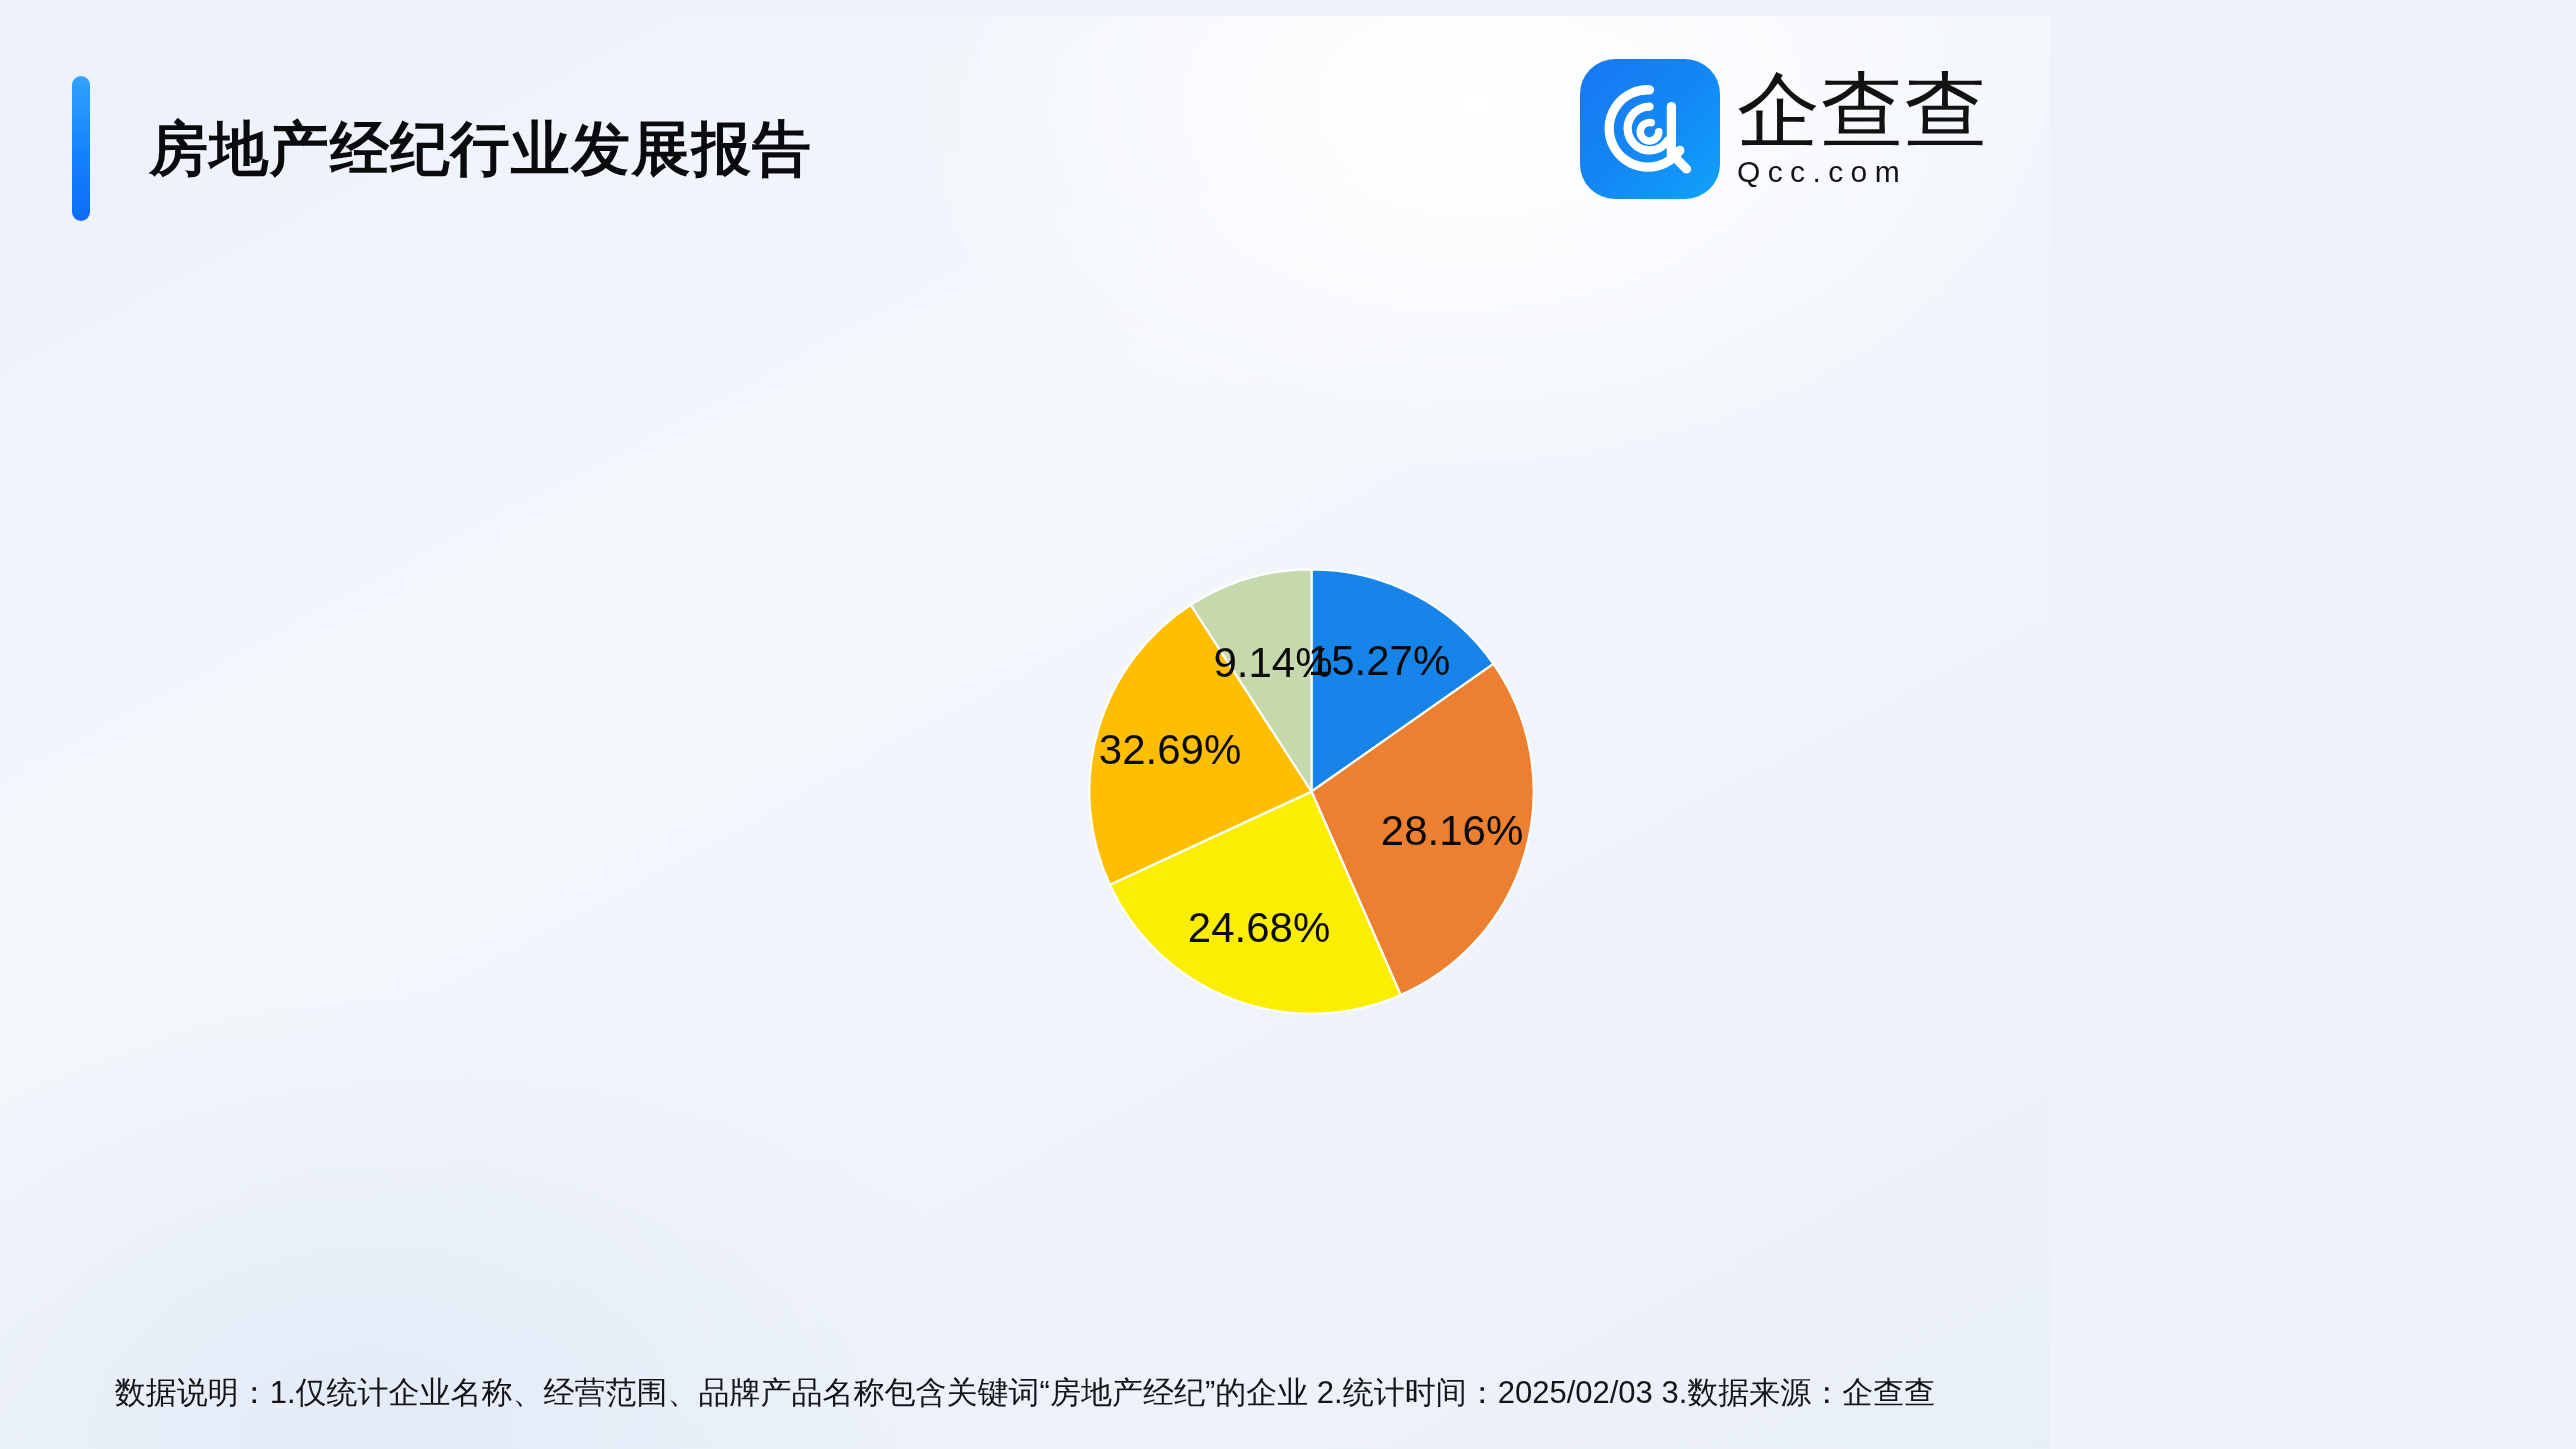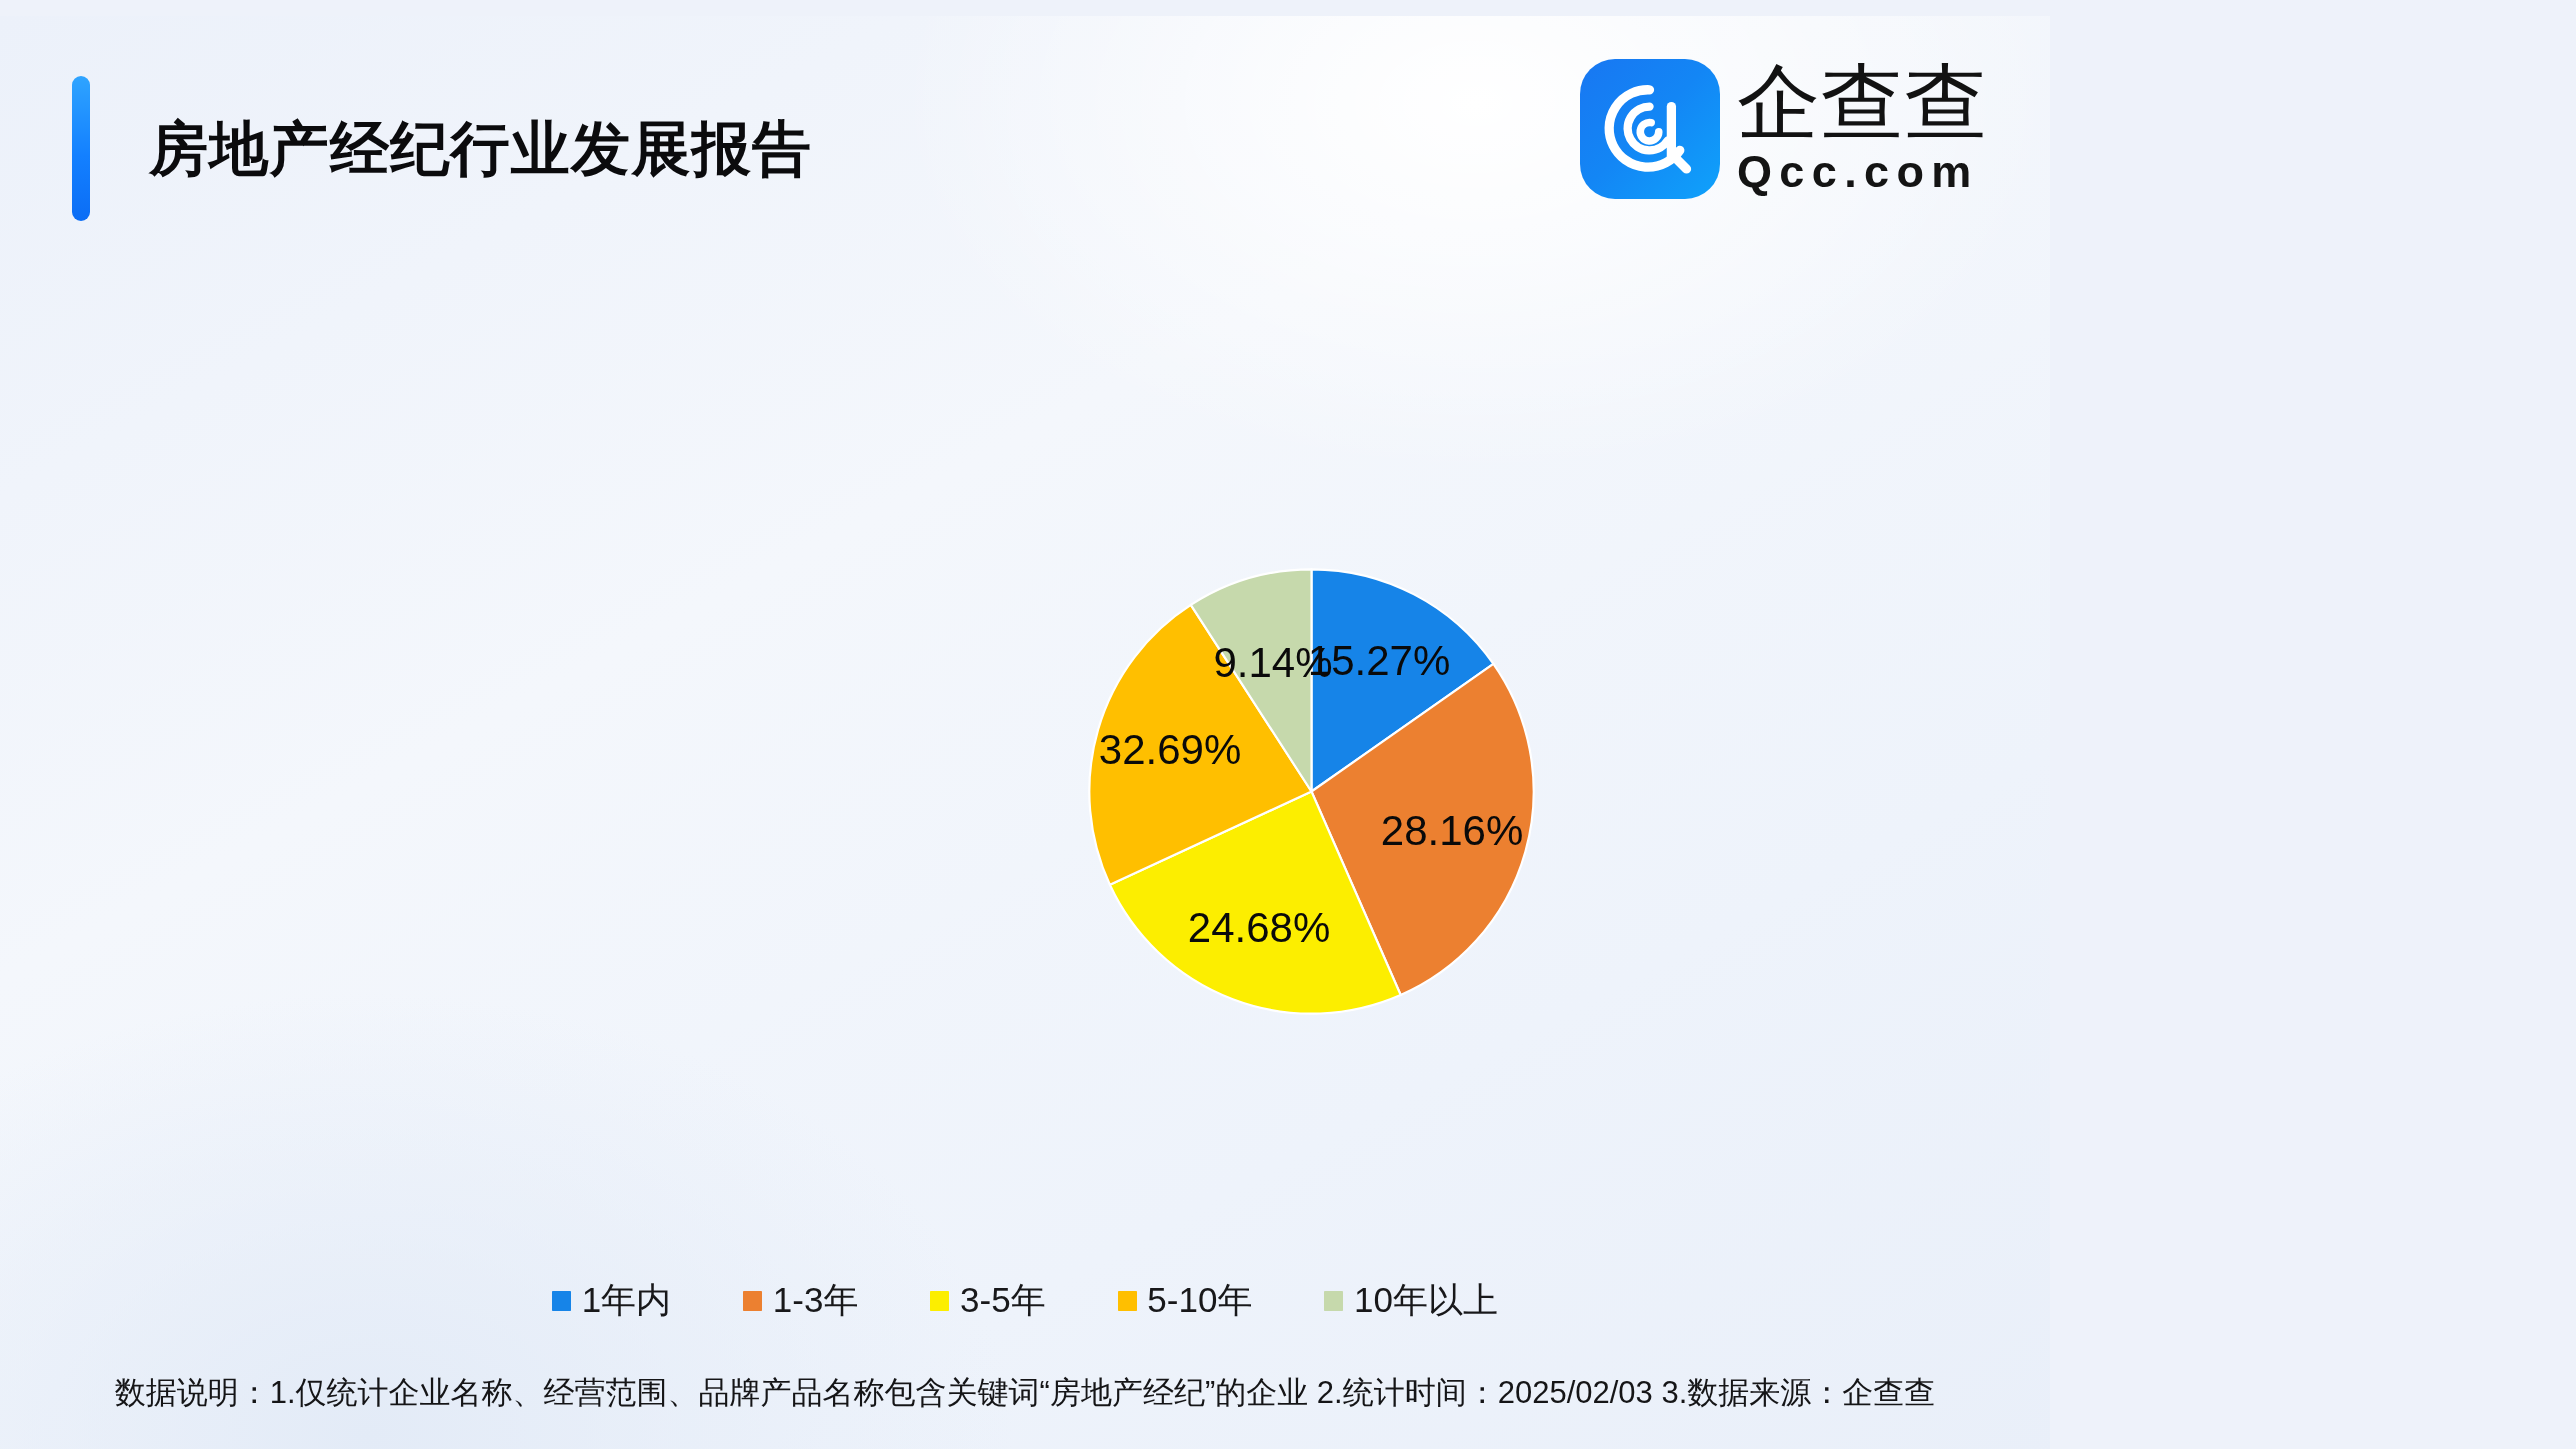--- a/index.html
+++ b/index.html
@@ -76,22 +76,22 @@
   }
   #logo-cn {
     font-size: 83px;
     font-weight: 400;
     color: #121212;
     line-height: 1.03;
     letter-spacing: 0.7px;
     white-space: nowrap;
   }
   #logo-en {
-    font-size: 45px;
-    font-weight: 700;
+    font-size: 30px;
+    font-weight: 400;
     color: #141414;
     line-height: 1.08;
     letter-spacing: 7.4px;
     margin-top: 2.7px;
     white-space: nowrap;
   }
 
   
   #chart-title {
     position: absolute;
@@ -210,39 +210,17 @@
     </svg>
     <div id="pie-labels">
         <div class="slice-label" style="left: 68px; top: -130px;">15.27%</div>
         <div class="slice-label" style="left: 141px; top: 40px;">28.16%</div>
         <div class="slice-label" style="left: -52px; top: 137px;">24.68%</div>
         <div class="slice-label" style="left: -141px; top: -41px;">32.69%</div>
         <div class="slice-label" style="left: -38px; top: -128px;">9.14%</div>
       </div>
   </div>
 
-  <div id="legend">
-      <div class="legend-item">
-        <span class="legend-swatch" style="background: rgb(22, 132, 232);"></span>
-        <span class="legend-label">1年内</span>
-      </div>
-      <div class="legend-item">
-        <span class="legend-swatch" style="background: rgb(236, 128, 48);"></span>
-        <span class="legend-label">1-3年</span>
-      </div>
-      <div class="legend-item">
-        <span class="legend-swatch" style="background: rgb(252, 238, 0);"></span>
-        <span class="legend-label">3-5年</span>
-      </div>
-      <div class="legend-item">
-        <span class="legend-swatch" style="background: rgb(255, 191, 0);"></span>
-        <span class="legend-label">5-10年</span>
-      </div>
-      <div class="legend-item">
-        <span class="legend-swatch" style="background: rgb(198, 217, 172);"></span>
-        <span class="legend-label">10年以上</span>
-      </div>
-    </div>
 
   <div id="footer-note">数据说明：1.仅统计企业名称、经营范围、品牌产品名称包含关键词“房地产经纪”的企业  2.统计时间：2025/02/03  3.数据来源：企查查</div>
 
 </div>
 
 
 </body></html>

